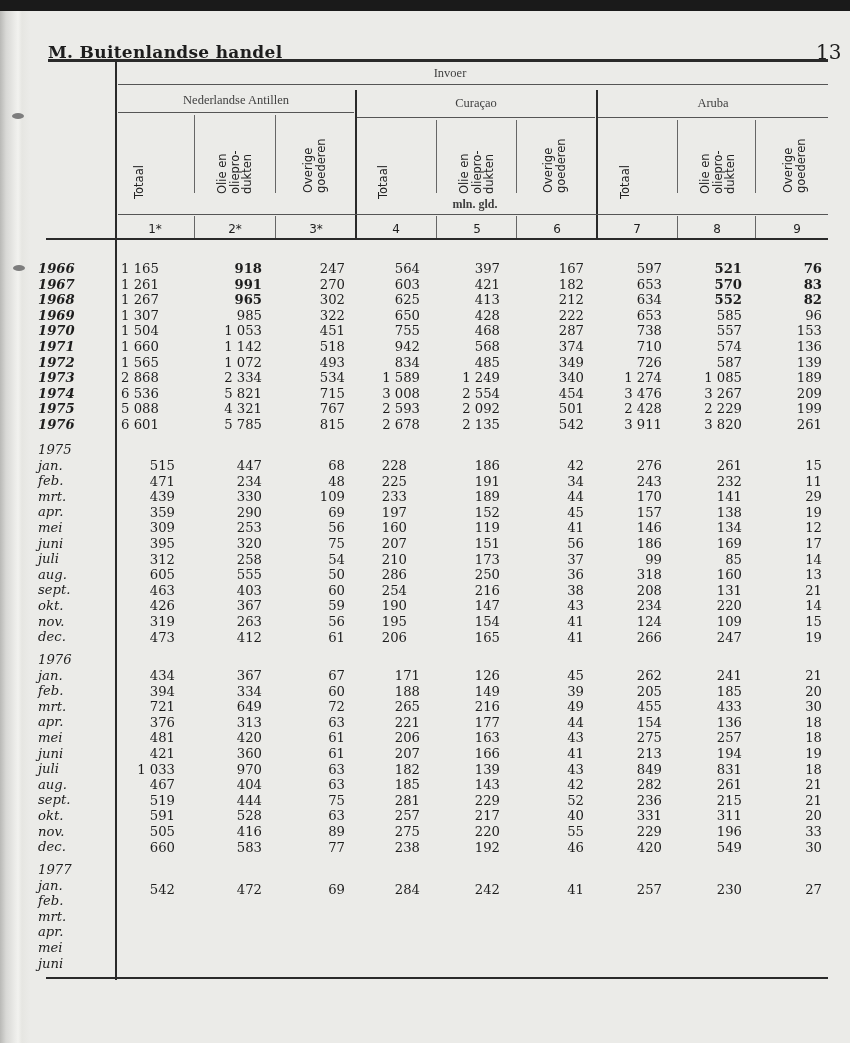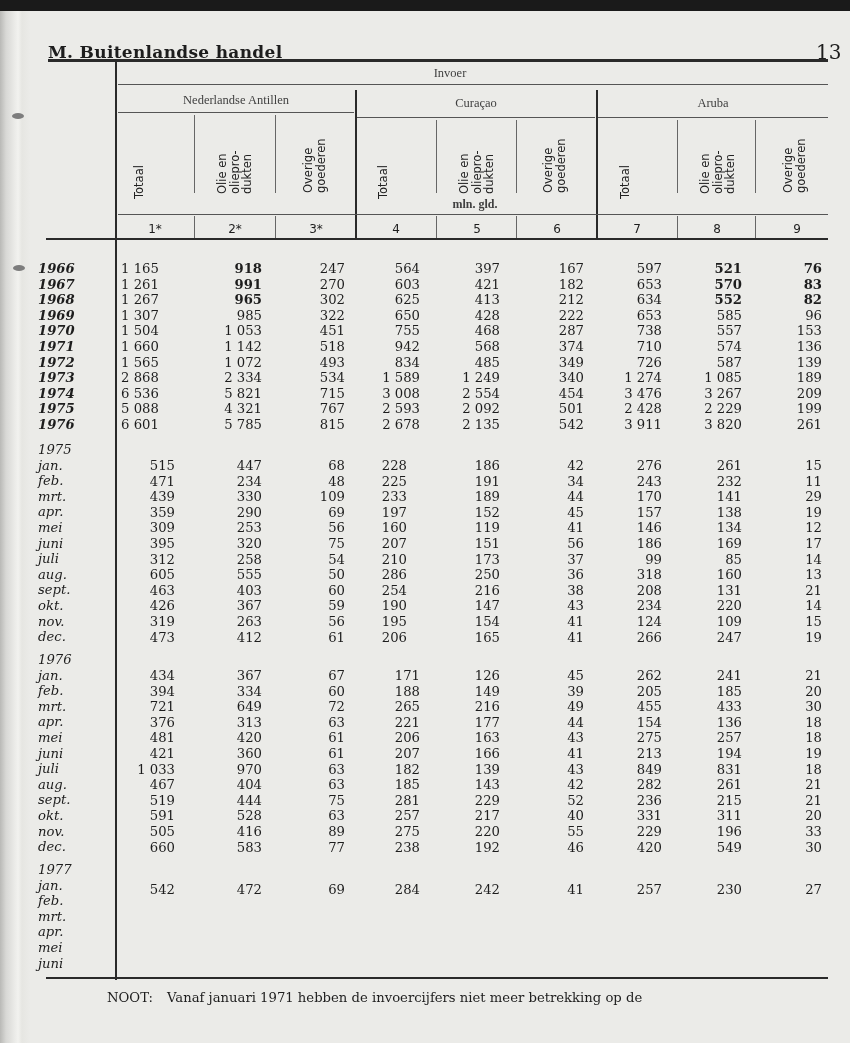--- a/index.html
+++ b/index.html
@@ -555,14 +555,13 @@
     </div>
     <div class="col" style="top: 882px; left: 672px; width: 70px;">
       <div>230</div>
     </div>
     <div class="col" style="top: 882px; left: 752px; width: 70px;">
       <div>27</div>
     </div>
   </div>
 
 <div class="note">
-  <div><span class="lbl">NOOT:</span><span>Vanaf januari 1971 hebben de invoercijfers niet meer betrekking op de</span></div>
 </div>
 
 </body></html>

